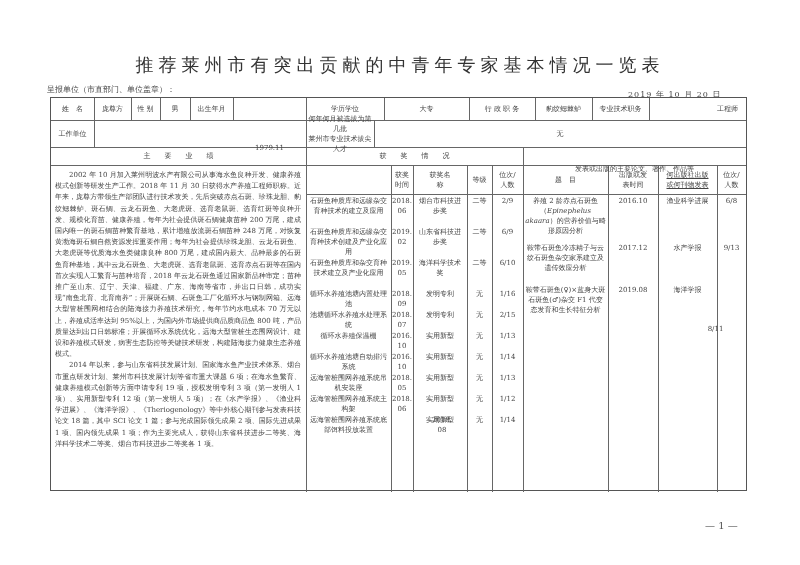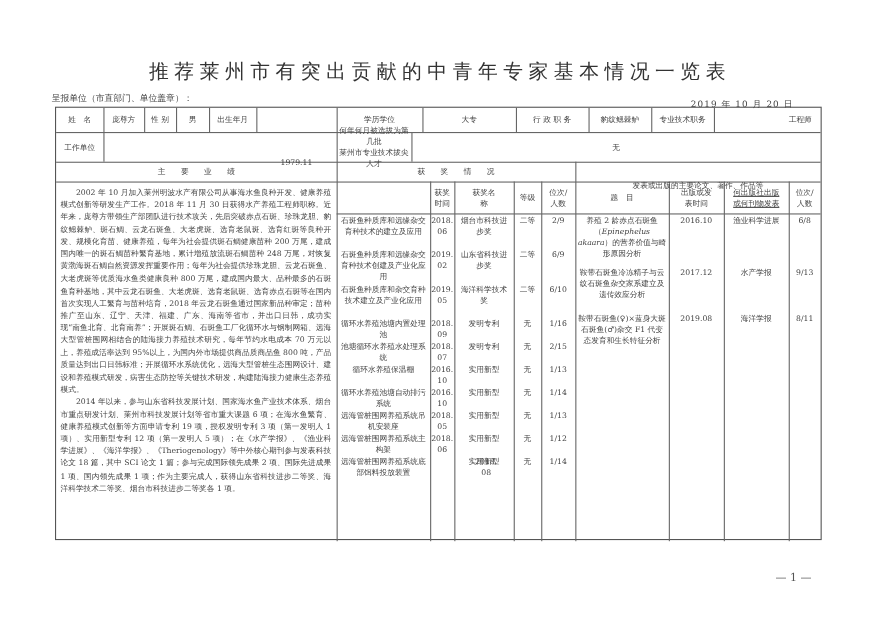--- a/index.html
+++ b/index.html
@@ -179,17 +179,17 @@
   <div class="row-item" style="left:472px;top:145px;width:223px;">
     <div class="col" style="left:2px;width:81px;">鞍带石斑鱼冷冻精子与云纹石斑鱼杂交家系建立及遗传效应分析</div>
     <div class="col" style="left:85px;width:50px;">2017.12</div>
     <div class="col" style="left:135px;width:59px;">水产学报</div>
     <div class="col" style="left:194px;width:29px;">9/13</div>
   </div>
   <div class="row-item" style="left:472px;top:187px;width:223px;">
     <div class="col" style="left:2px;width:81px;">鞍带石斑鱼(♀)×蓝身大斑石斑鱼(♂)杂交 F1 代变态发育和生长特征分析</div>
     <div class="col" style="left:85px;width:50px;">2019.08</div>
     <div class="col" style="left:135px;width:59px;">海洋学报</div>
-    <div class="col" style="left:194px;width:29px;">8/11</div>
+    <div class="col" style="left:178px;width:29px;margin-top:39px;">8/11</div>
   </div>
 </div>
 
 <div class="page-num">— 1 —</div>
 
 </body></html>

